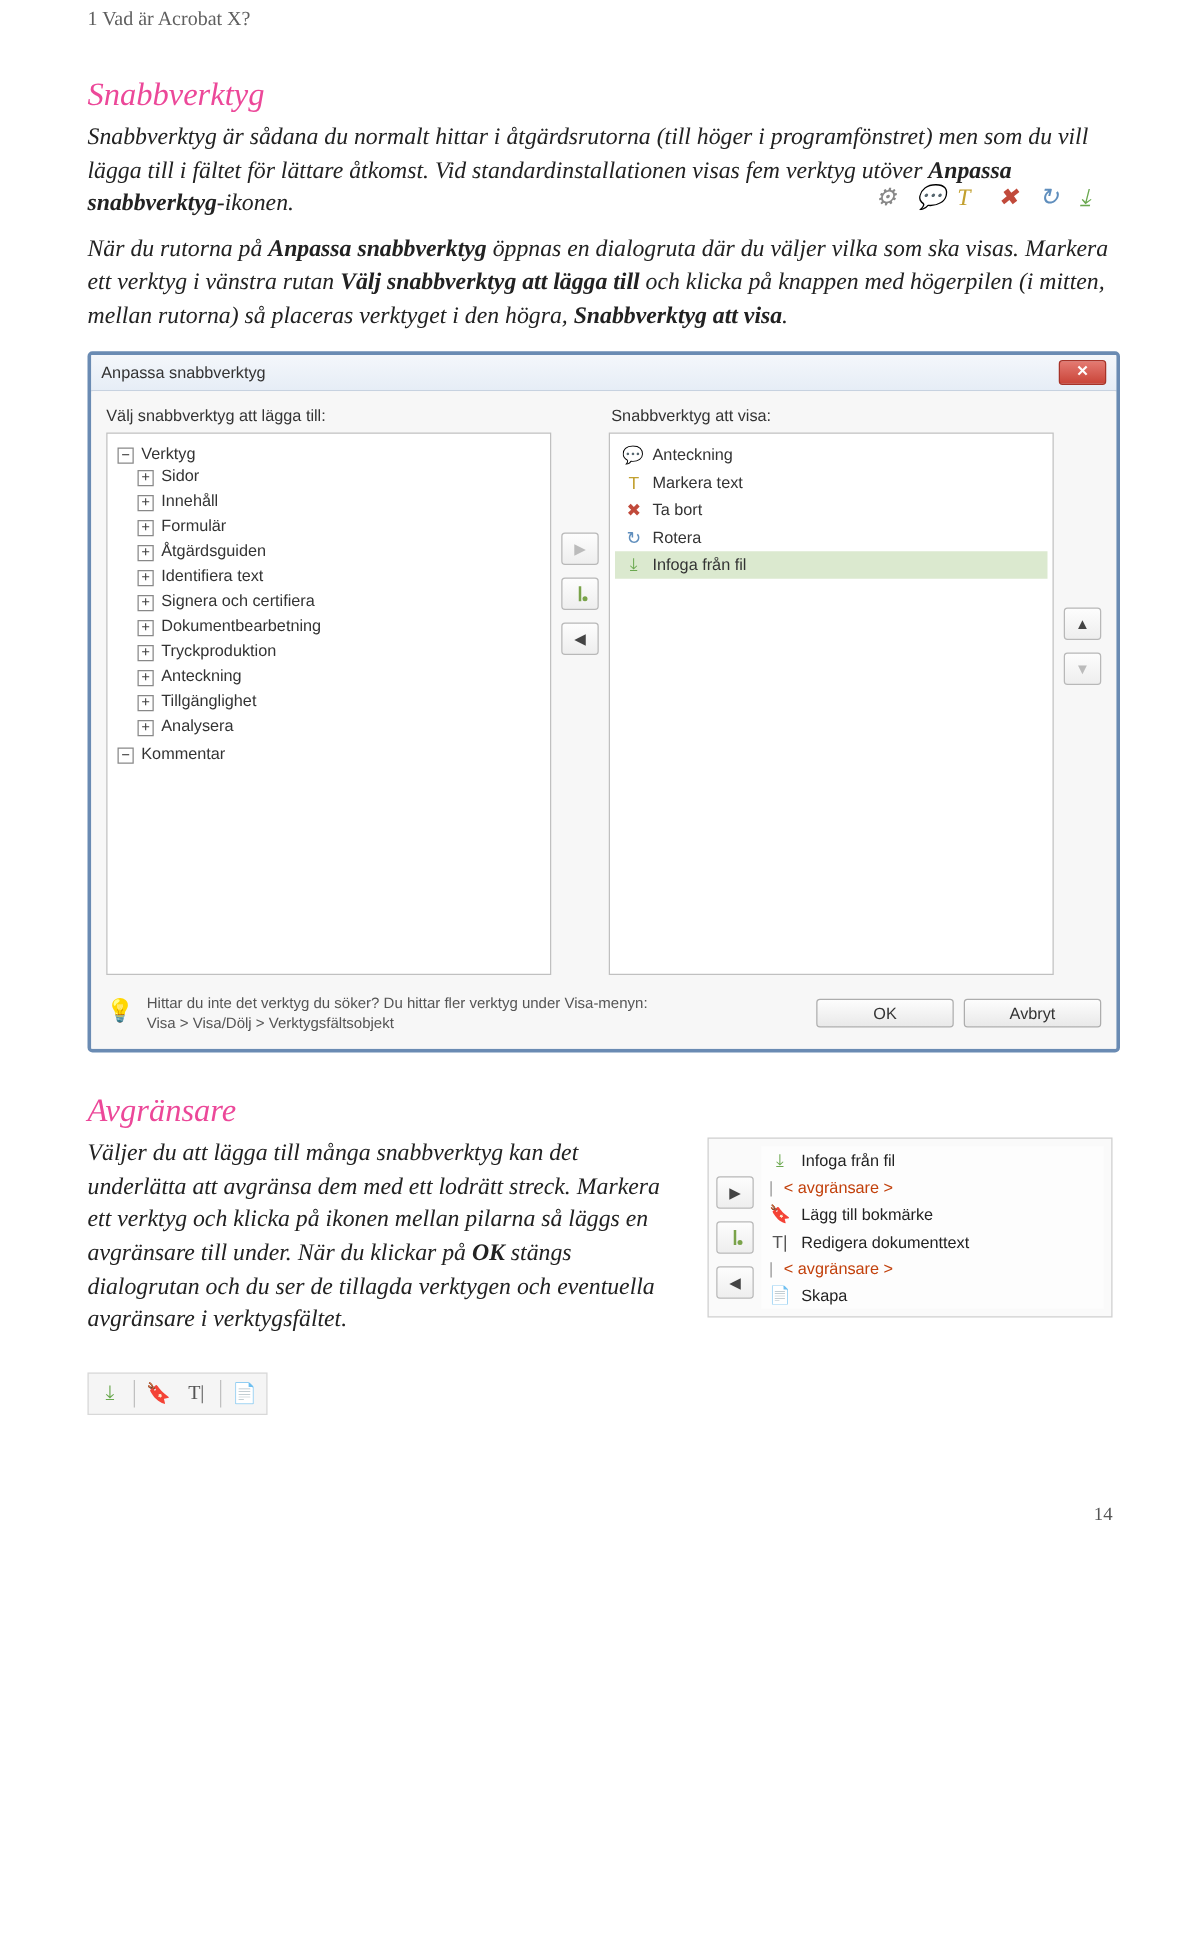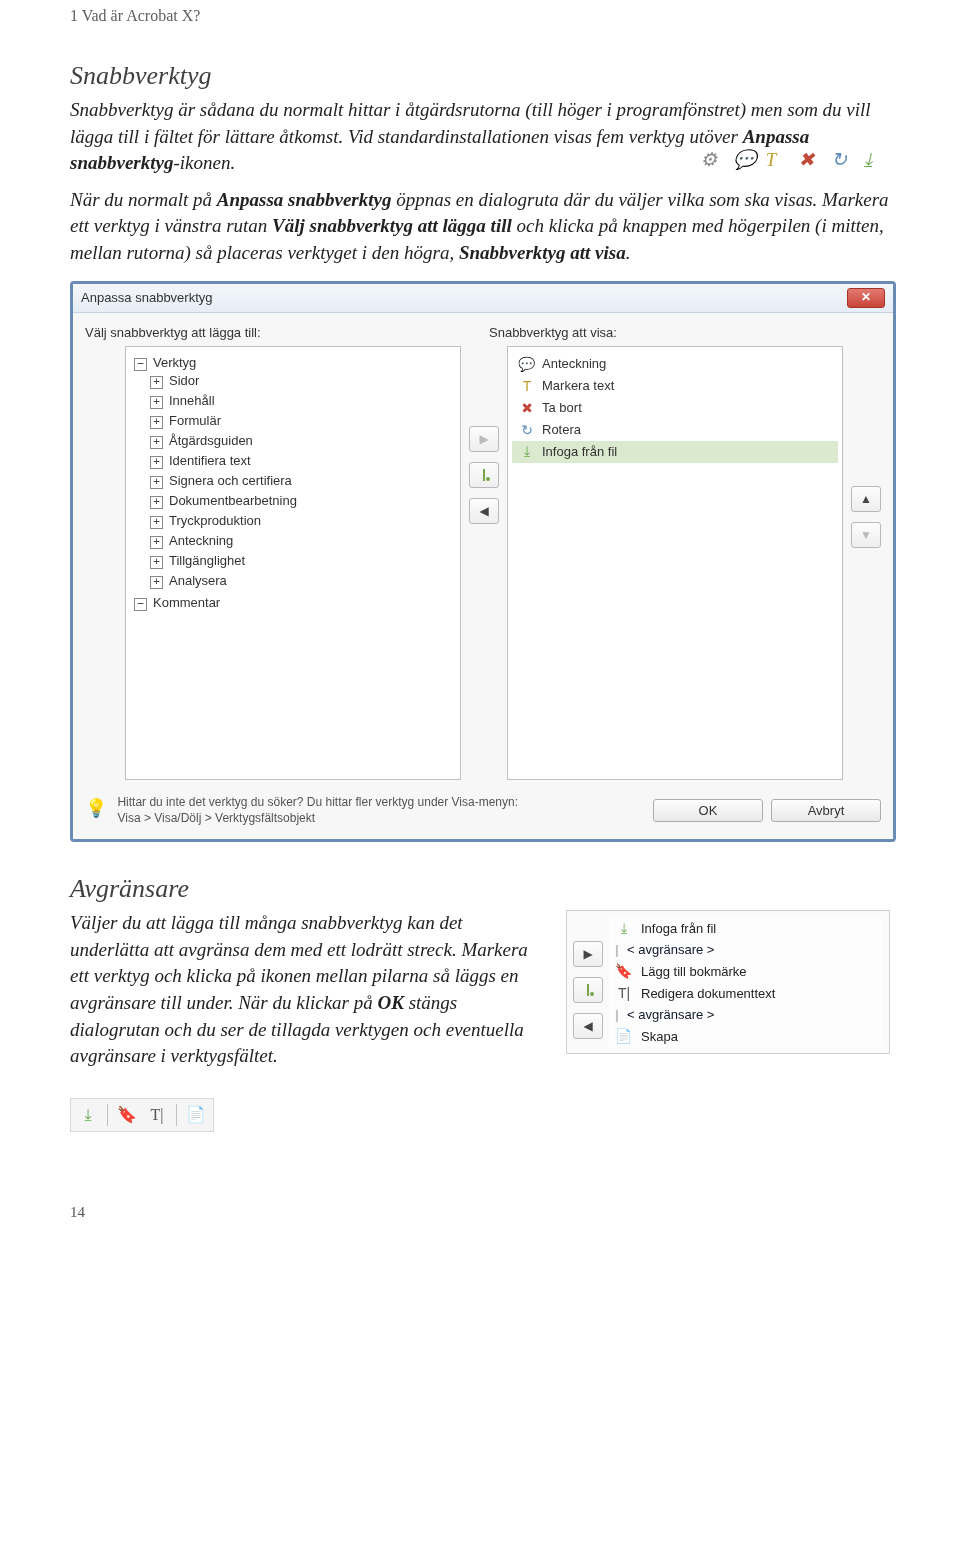--- a/index.html
+++ b/index.html
@@ -14,21 +14,21 @@
     padding: 7px 70px 24px 70px;
   }
   .topline {
     font-family: Georgia, serif;
     color: #5f5f5f;
     font-size: 16px;
     margin-bottom: 36px;
   }
   h2.section-title {
     font-family: Georgia, serif;
-    color: #404040;
+    color: #ec4899;
     font-size: 26px;
     font-weight: normal;
     font-style: italic;
     margin: 0 0 6px 0;
   }
   p.body {
     font-family: Georgia, serif;
     font-size: 19px;
     line-height: 1.4;
     margin: 0 0 10px 0;
@@ -95,21 +95,20 @@
   .labels-row {
     display: flex;
     margin-bottom: 6px;
   }
   .labels-row .lbl-left { width: 50%; }
   .labels-row .lbl-right { width: 50%; padding-left: 12px; }
   .panes {
     display: flex;
     align-items: flex-start;
     gap: 8px;
-    margin-left: 40px;
   }
   .tree-pane, .list-pane {
     flex: 1;
     background: #fff;
     border: 1px solid #c0c0c0;
     height: 420px;
     overflow: hidden;
     font-size: 13px;
   }
   .tree-pane {
@@ -237,21 +236,21 @@
     background: #fdfdfd;
     border-left: 0;
   }
   .mini-item {
     display: flex;
     align-items: center;
     gap: 8px;
     padding: 3px 6px;
   }
   .sep-label {
-    color: #0f172a;
+    color: #c2410c;
   }
   .sep-mark {
     width: 4px;
     text-align: center;
     display: inline-block;
     color: #999;
   }
 
   
   .bottom-bar {
@@ -275,20 +274,21 @@
     display: inline-flex;
     align-items: center;
     justify-content: center;
     font-size: 16px;
   }
   .pagenum {
     position: relative;
     margin-top: 72px;
     color: #555;
     font-size: 15px;
+    text-align: right;
   }
 </style>
 </head>
 <body>
 
 <div class="page">
 
   <div class="topline">1 Vad är Acrobat X?</div>
 
   <h2 class="section-title">Snabbverktyg</h2>
@@ -300,21 +300,21 @@
       <span class="toolbar-ic ic-gear">⚙</span>
       <span class="toolbar-ic ic-note">💬</span>
       <span class="toolbar-ic ic-text">T</span>
       <span class="toolbar-ic ic-remove">✖</span>
       <span class="toolbar-ic ic-rotate">↻</span>
       <span class="toolbar-ic ic-insert">⤓</span>
     </span>
   </p>
 
   <p class="body">
-    <span>När du normalt på </span><b>Anpassa snabbverktyg</b><span> öppnas en dialogruta där du väljer vilka som ska visas. Markera ett verktyg i vänstra rutan </span><b>Välj snabbverktyg att lägga till</b><span> och klicka på knappen med högerpilen (i mitten, mellan rutorna) så placeras verktyget i den högra, </span><b>Snabbverktyg att visa</b><span>.</span>
+    <span>När du rutorna på </span><b>Anpassa snabbverktyg</b><span> öppnas en dialogruta där du väljer vilka som ska visas. Markera ett verktyg i vänstra rutan </span><b>Välj snabbverktyg att lägga till</b><span> och klicka på knappen med högerpilen (i mitten, mellan rutorna) så placeras verktyget i den högra, </span><b>Snabbverktyg att visa</b><span>.</span>
   </p>
 
   <div class="dialog">
     <div class="titlebar">
       <span>Anpassa snabbverktyg</span>
       <div class="close-btn">✕</div>
     </div>
     <div class="dialog-body">
       <div class="labels-row">
         <div class="lbl-left">Välj snabbverktyg att lägga till:</div>

